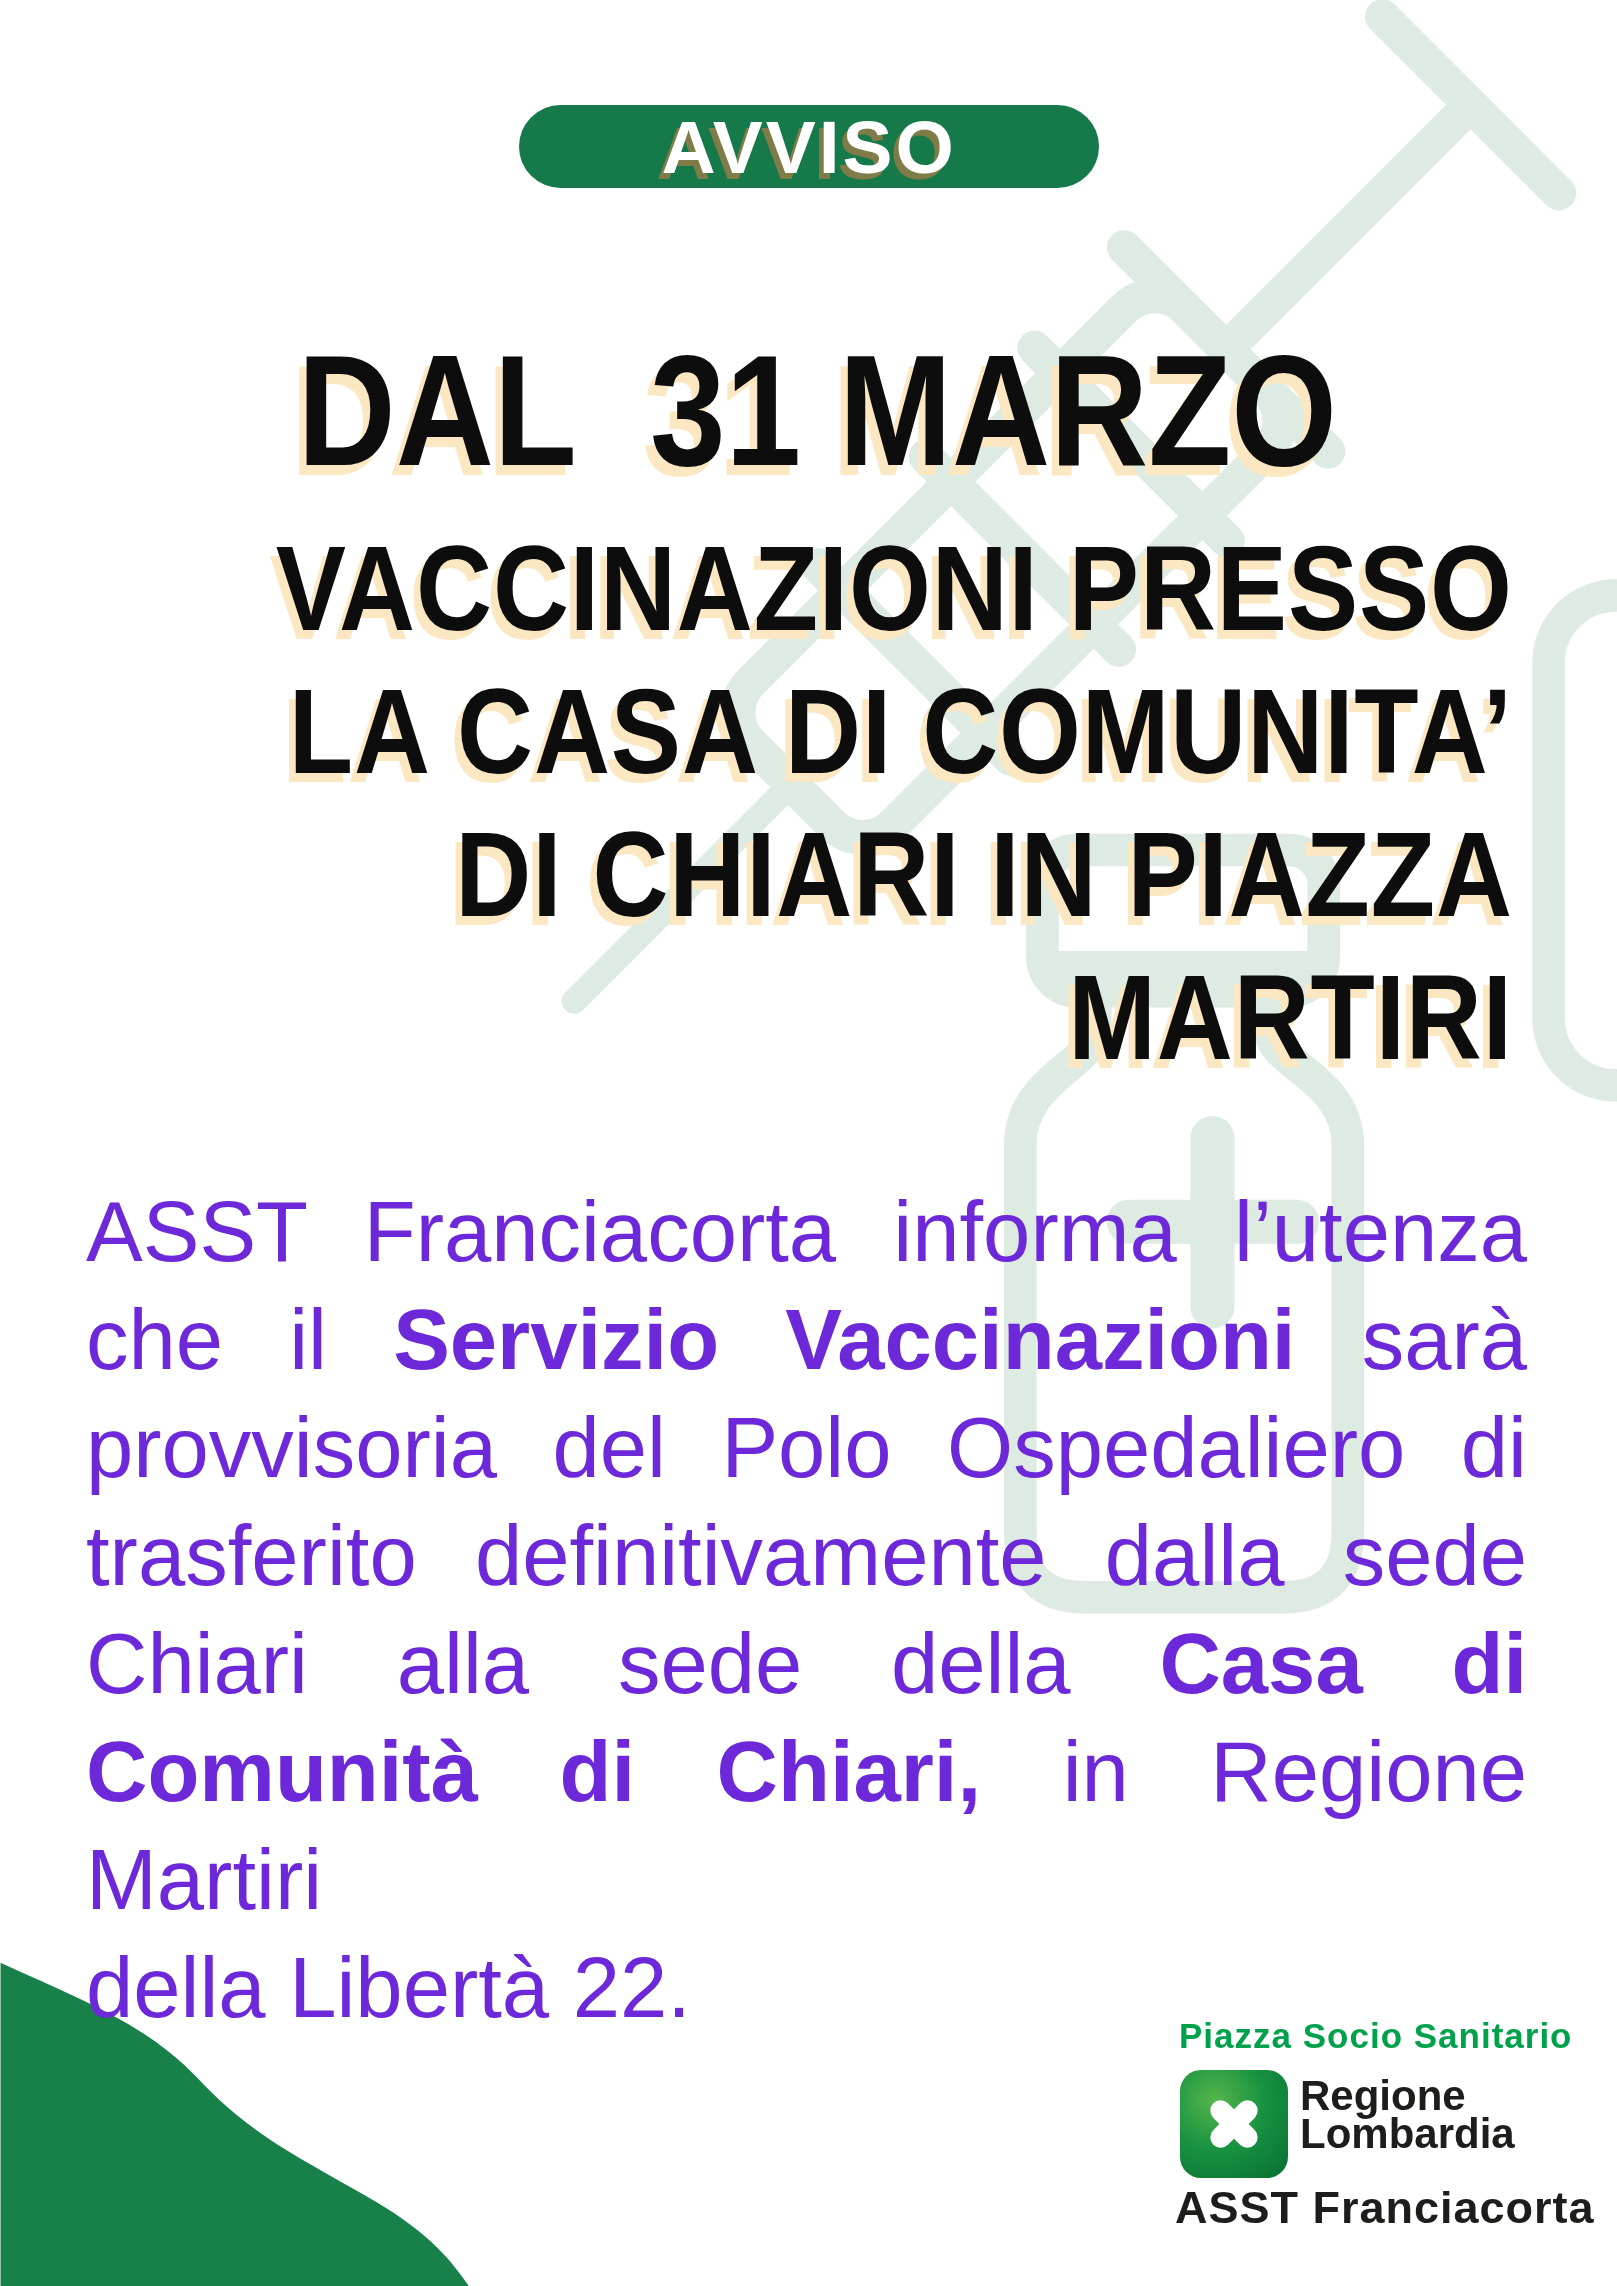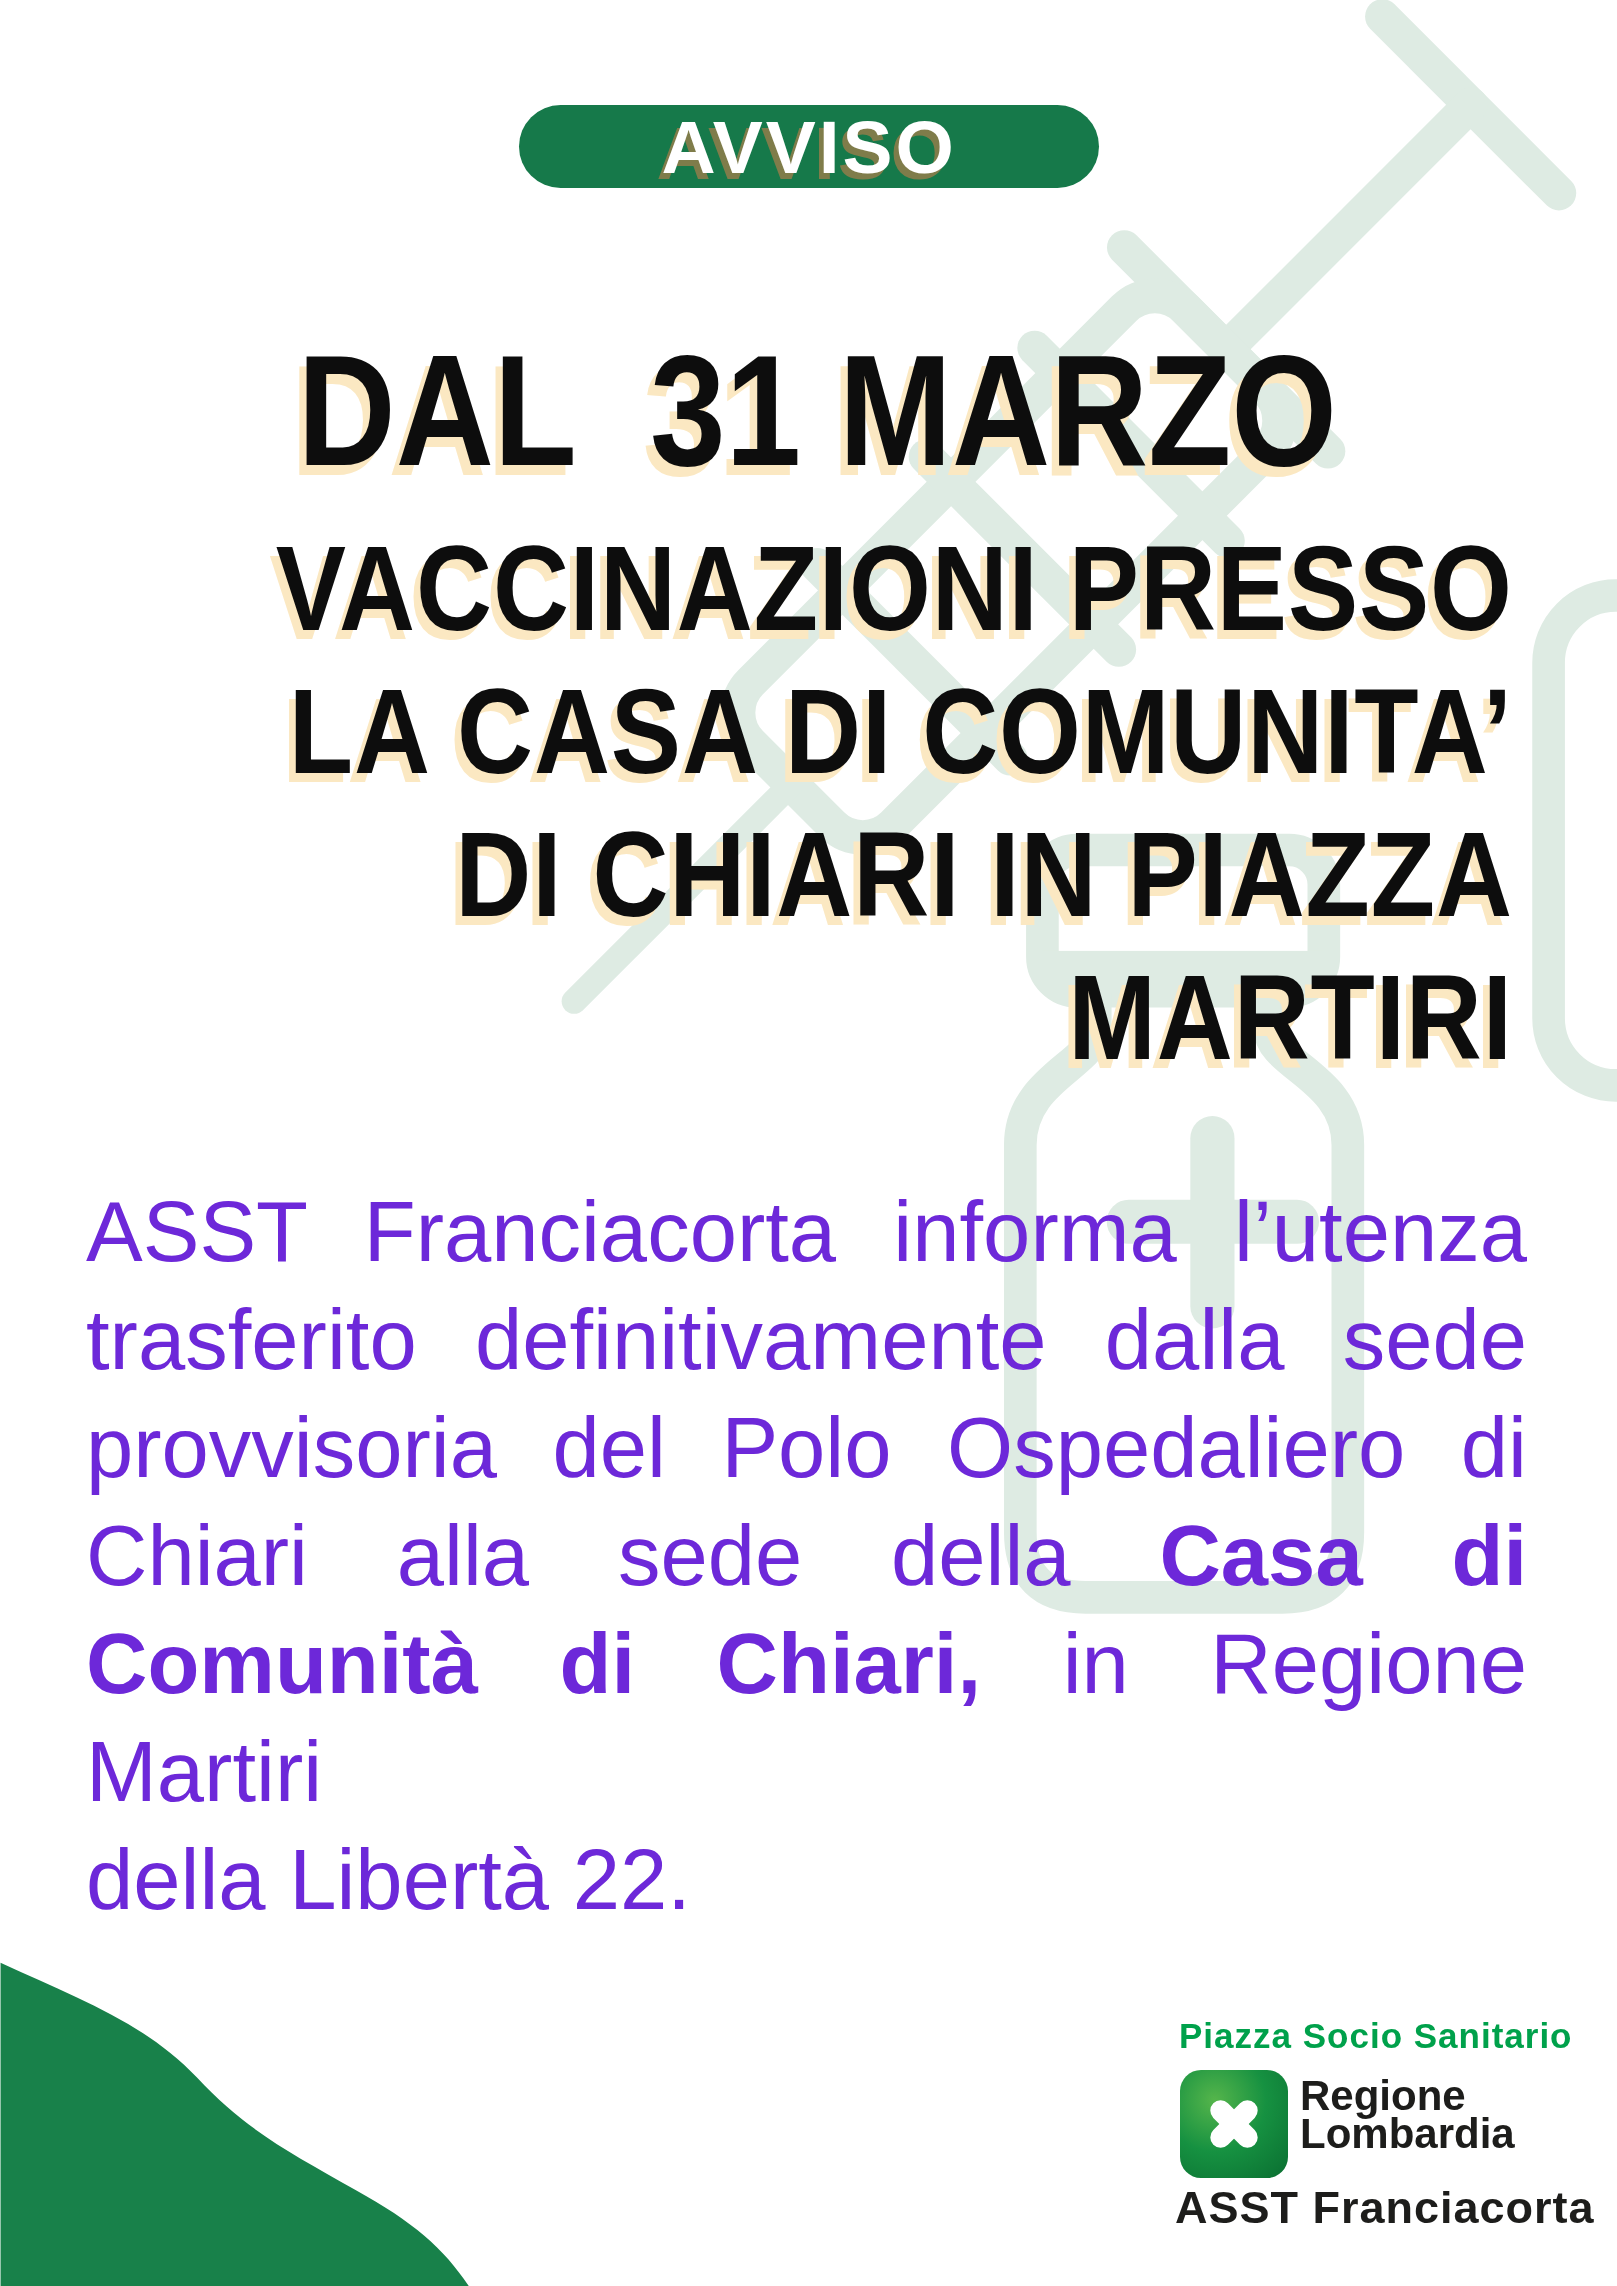--- a/index.html
+++ b/index.html
@@ -109,22 +109,23 @@
 
   <div class="subtitle">
       <div class="sub-line">VACCINAZIONI PRESSO</div>
       <div class="sub-line">LA CASA DI COMUNITA’</div>
       <div class="sub-line">DI CHIARI IN PIAZZA</div>
       <div class="sub-line">MARTIRI</div>
     </div>
 
   <div class="body-text">
       <div class="body-line"><span>ASST Franciacorta informa l’utenza</span></div>
+      <div class="body-line"><span>che il </span><span class="b">Servizio Vaccinazioni</span><span> sarà</span></div>
+      <div class="body-line"><span>provvisoria del Polo Ospedaliero di</span></div>
       <div class="body-line"><span>trasferito definitivamente dalla sede</span></div>
-      <div class="body-line"><span>provvisoria del Polo Ospedaliero di</span></div>
       <div class="body-line"><span>Chiari alla sede della </span><span class="b">Casa di</span></div>
       <div class="body-line"><span class="b">Comunità di Chiari,</span><span> in Regione Martiri</span></div>
       <div class="body-line last"><span>della Libertà 22.</span></div>
     </div>
 
   <svg class="blob" width="500" height="331" viewBox="0 0 520 345">
     <path d="M0,8 C80,45 150,70 205,128 C255,182 300,205 370,245 C430,278 462,306 488,345 L0,345 Z" fill="#18814a"></path>
   </svg>
 
   <div class="footer-system">Piazza Socio Sanitario</div>

